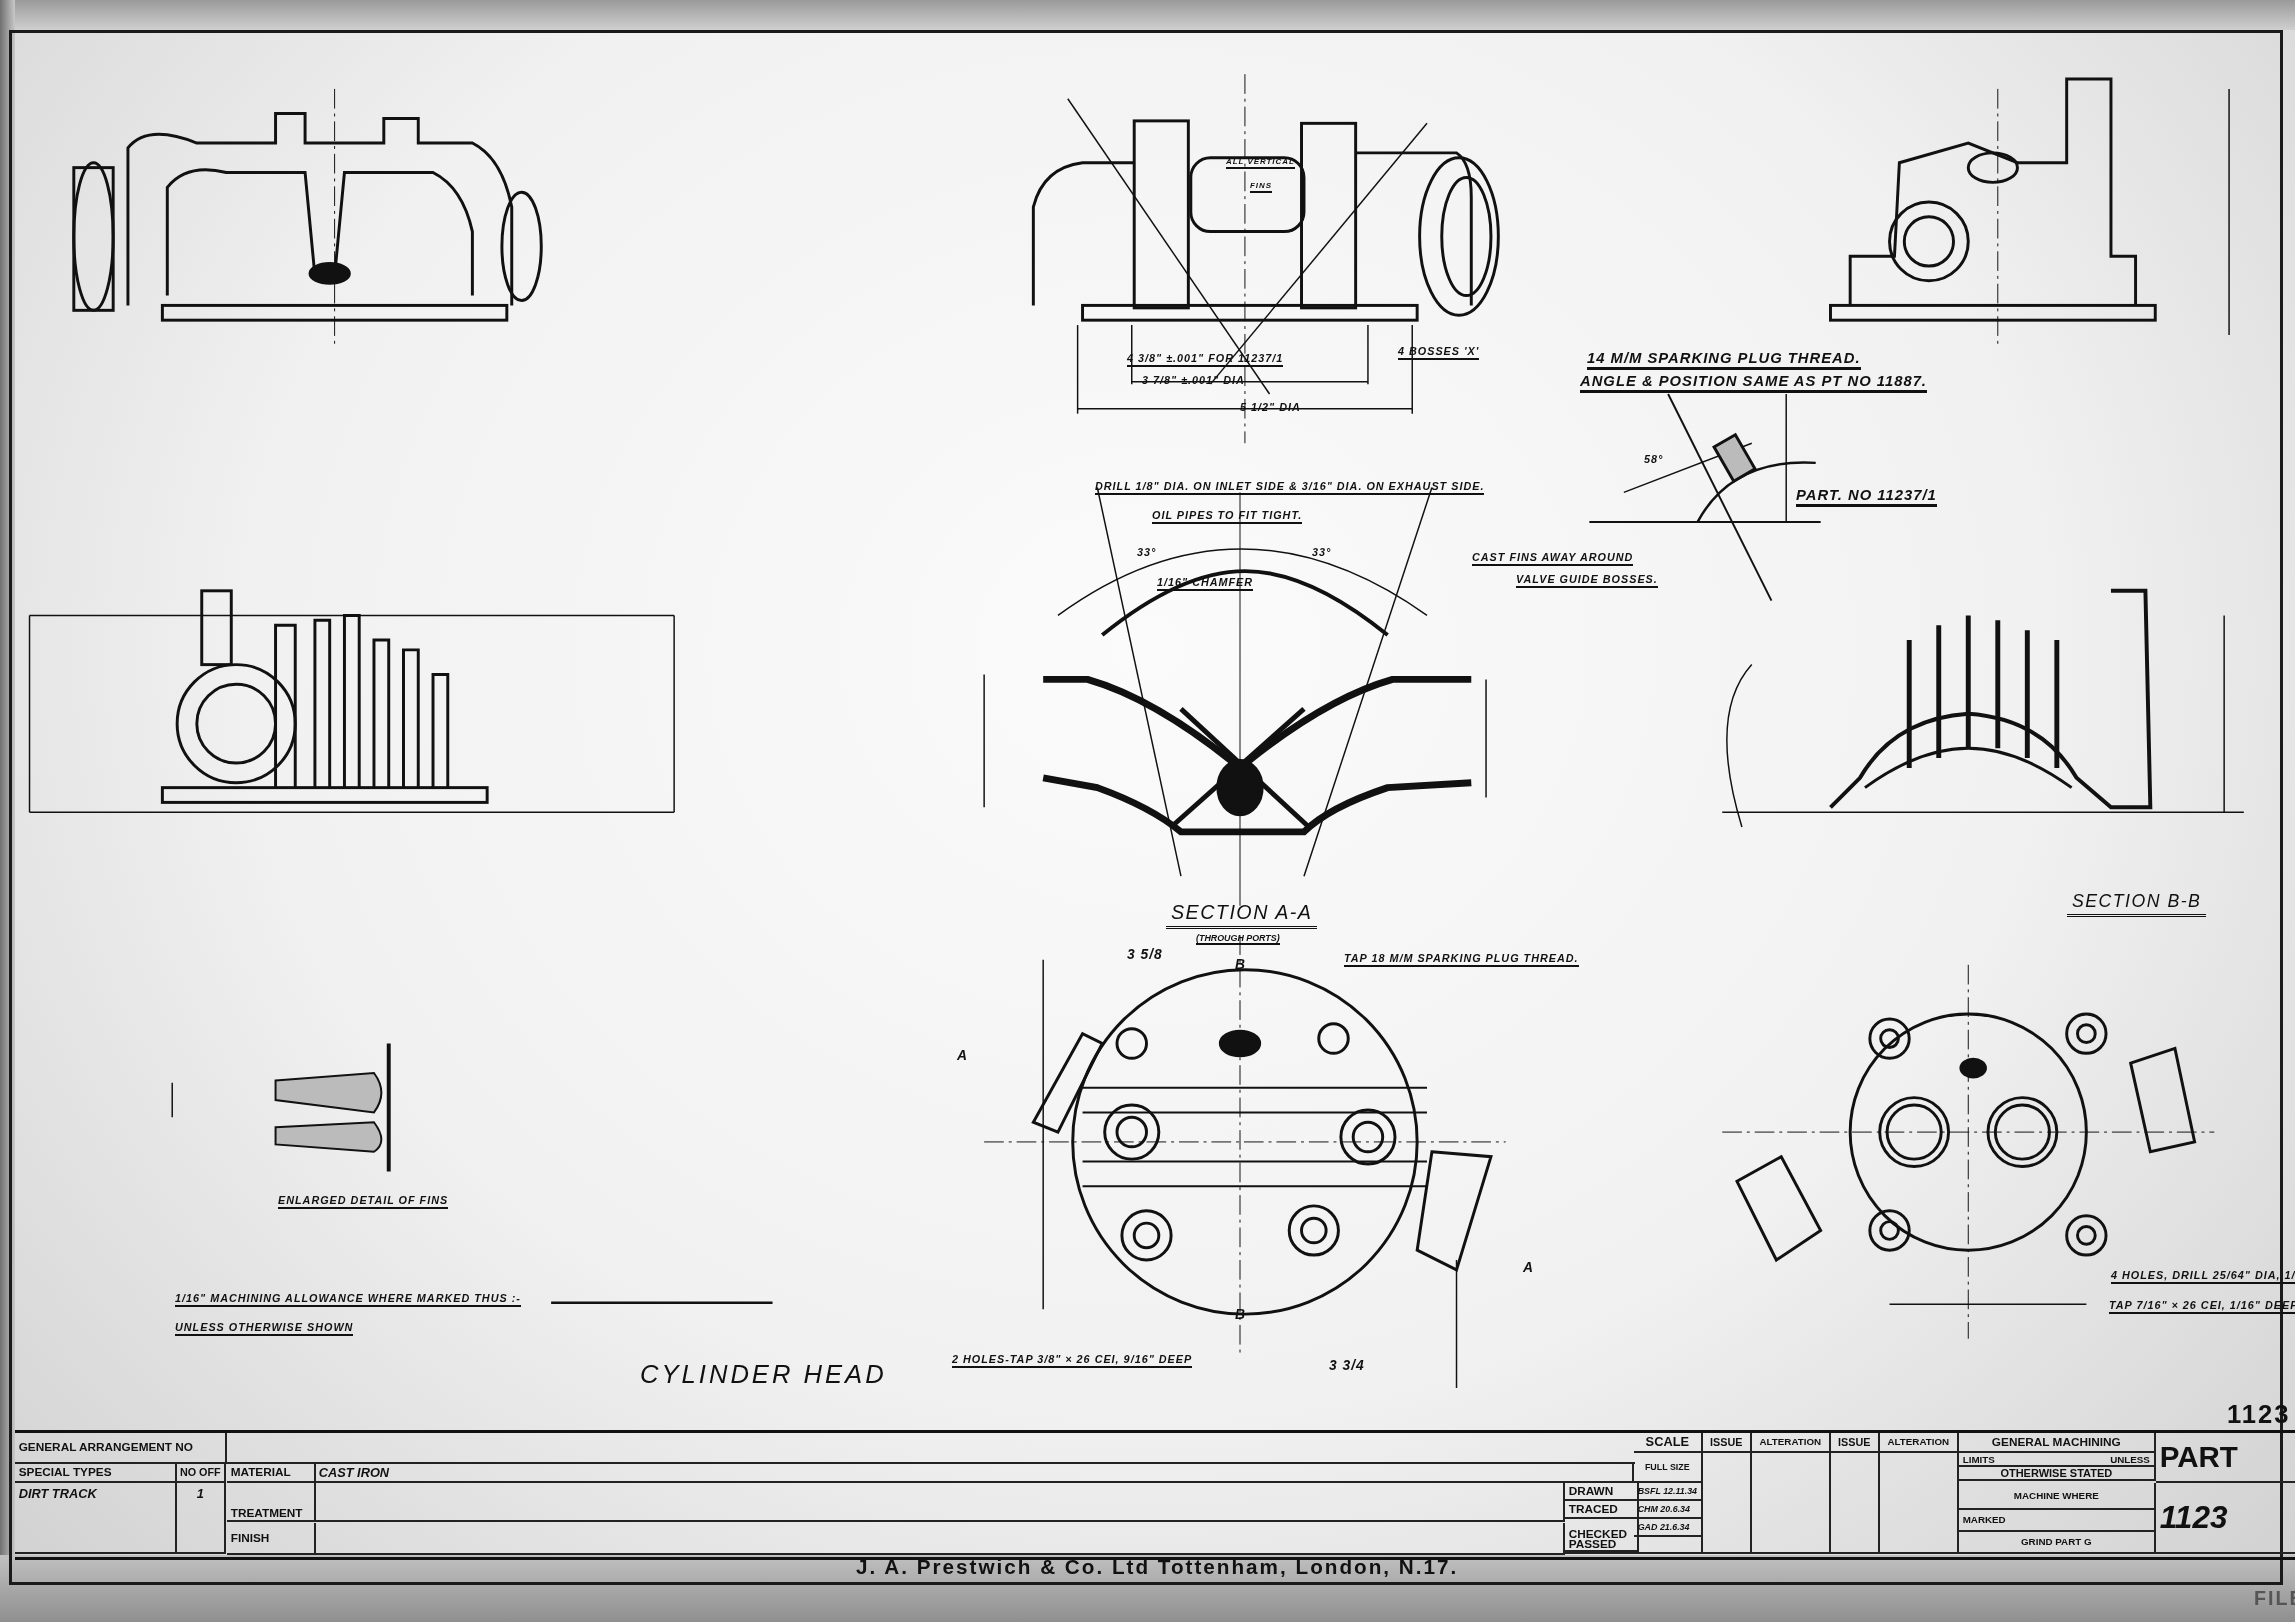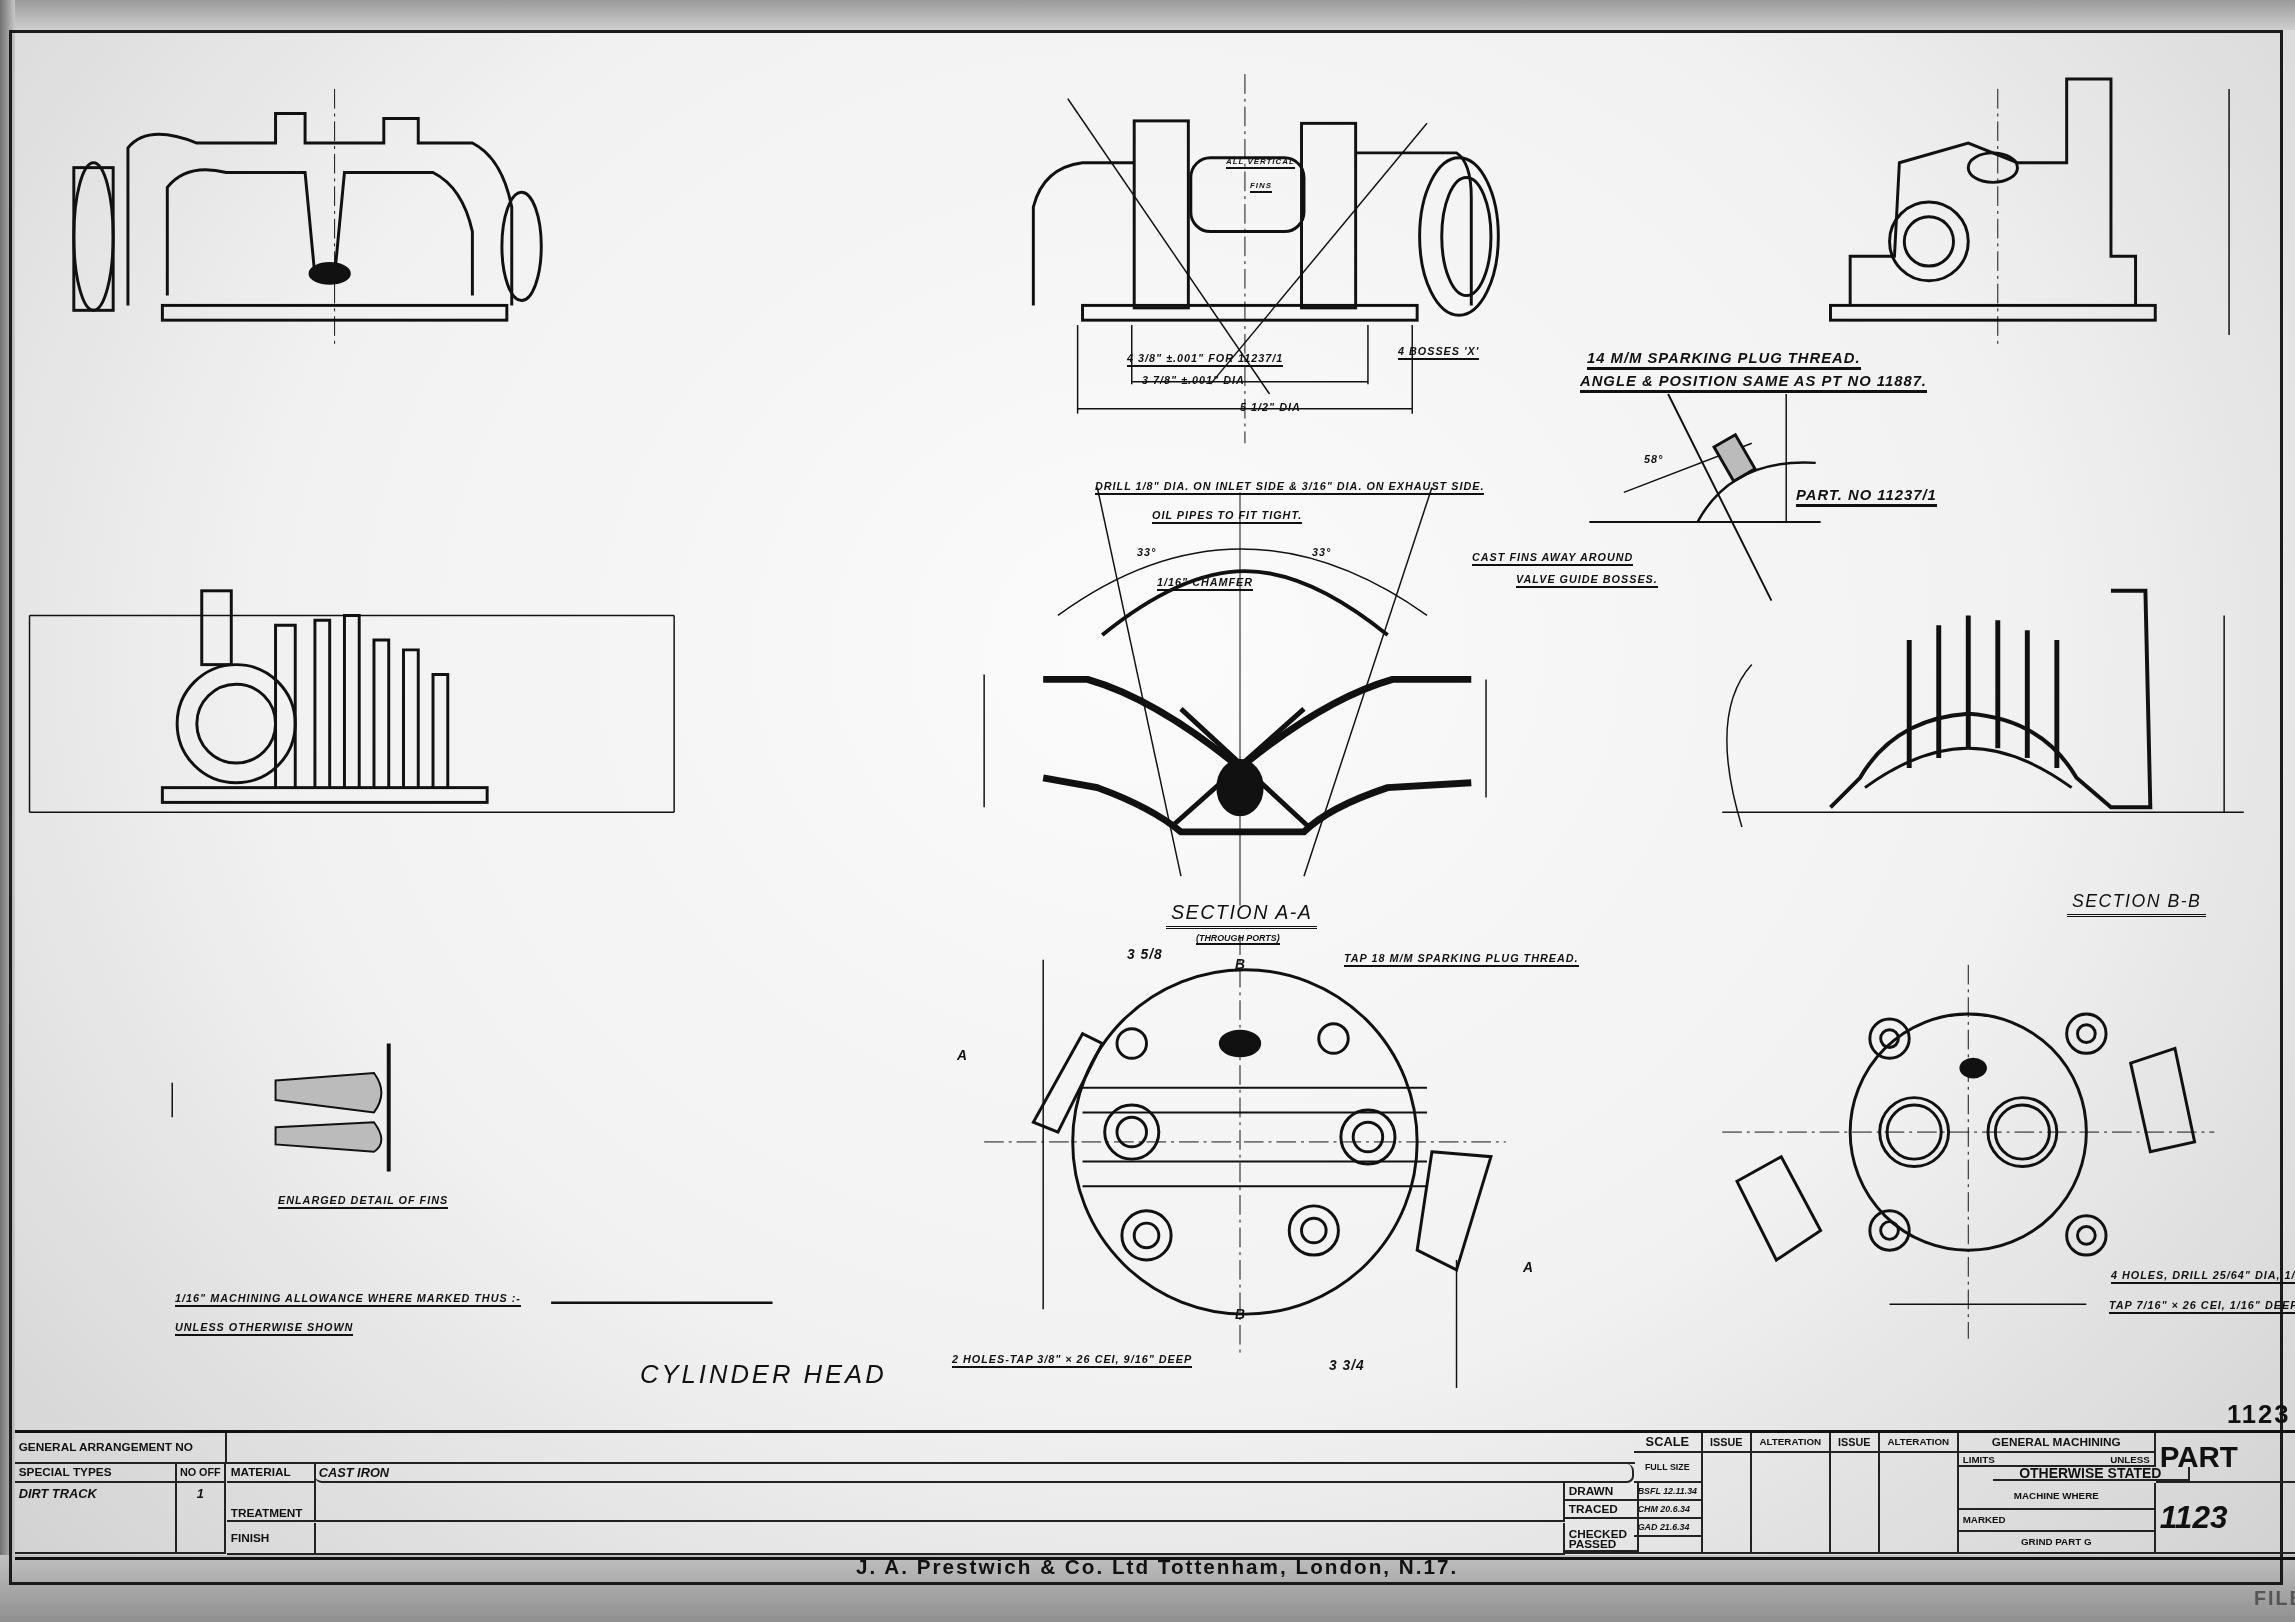--- a/index.html
+++ b/index.html
@@ -226,21 +226,21 @@
 <div class="note small" style="left:175px;top:1292px;">1/16" Machining Allowance Where Marked Thus :-</div>
 <div class="note small" style="left:175px;top:1321px;">Unless Otherwise Shown</div>
 
 <div class="tb">
   <div class="cell" style="left:0;top:0;width:212px;height:30.5px;font-size:11.8px;">General Arrangement No</div>
   <div class="cell" style="left:0;top:30.5px;width:162px;height:19.7px;font-size:11.8px;">Special Types</div>
   <div class="cell c" style="left:162px;top:30.5px;width:49px;height:19.7px;font-size:10.8px;">No Off</div>
   <div class="cell hand" style="left:0;top:50px;width:162px;height:71px;align-items:flex-start;padding-top:3px;text-align:right;">Dirt Track</div>
   <div class="cell hand c" style="left:162px;top:50px;width:49px;height:71px;align-items:flex-start;padding-top:3px;">1</div>
   <div class="cell" style="left:212px;top:30.5px;width:89px;height:19.7px;font-size:11.8px;">Material</div>
-  <div class="cell hand" style="left:300px;top:30.5px;width:1319px;height:19.7px;font-size:12.8px;border-radius:7px;">Cast Iron</div>
+  <div class="cell hand" style="left:300px;top:30.5px;width:1319px;height:19.7px;font-size:12.8px;">Cast Iron</div>
   <div class="cell" style="left:212px;top:50px;width:89px;height:39px;font-size:11.8px;align-items:flex-end;">Treatment</div>
   <div class="cell" style="left:300px;top:50px;width:1250px;height:39px;"></div>
   <div class="cell" style="left:212px;top:90px;width:89px;height:31.5px;font-size:11.8px;">Finish</div>
   <div class="cell" style="left:300px;top:90px;width:1250px;height:31.5px;"></div>
   <div class="cell" style="left:212px;top:0;width:1408px;height:30.5px;border-right:none;"></div>
 
   <div class="cell" style="left:1550px;top:50px;width:74px;height:17.7px;font-size:11.8px;">Drawn</div>
   <div class="cell" style="left:1550px;top:68px;width:74px;height:17.7px;font-size:11.8px;">Traced</div>
   <div class="cell" style="left:1550px;top:84px;width:74px;height:35px;font-size:11.8px;">Checked</div>
   <div class="cell" style="left:1550px;top:103px;width:74px;height:17.7px;font-size:11.8px;">Passed</div>
@@ -259,21 +259,21 @@
   <div class="cell" style="left:1688px;top:19.7px;width:49px;height:101px;"></div>
   <div class="cell" style="left:1737px;top:19.7px;width:79px;height:101px;"></div>
   <div class="cell" style="left:1816px;top:19.7px;width:49px;height:101px;"></div>
   <div class="cell" style="left:1865px;top:19.7px;width:79px;height:101px;"></div>
 
   <div class="cell c" style="left:1944px;top:0;width:197px;height:19.7px;font-size:11.8px;">General Machining</div>
   <div class="cell" style="left:1944px;top:19.7px;width:197px;height:14.8px;font-size:9.8px;justify-content:space-between;">
     <span>Limits</span>
     <span>Unless</span>
   </div>
-  <div class="cell c" style="left:1944px;top:34px;width:197px;height:14px;font-size:14px;margin-left:34px;">Otherwise Stated</div>
+  <div class="cell c" style="left:1944px;top:34px;width:197px;height:14px;font-size:11px;">Otherwise Stated</div>
   <div class="cell c" style="left:1944px;top:50px;width:197px;height:26.6px;font-size:9.8px;">Machine Where</div>
   <div class="cell" style="left:1944px;top:77px;width:197px;height:21.7px;font-size:9.8px;">Marked</div>
   <div class="cell c" style="left:1944px;top:98px;width:197px;height:22.6px;font-size:9.8px;">Grind Part G</div>
 
   <div class="cell" style="left:2141px;top:0;width:140px;height:50px;font-size:29.5px;border-right:none;">Part</div>
   <div class="cell hand" style="left:2141px;top:50px;width:140px;height:71px;font-size:31.5px;border-right:none;">1123</div>
 </div>
 
 <div class="title-main">Cylinder Head</div>
 <div class="part-big" style="left:2227px;top:1400px;font-size:25.6px;">1123</div>

